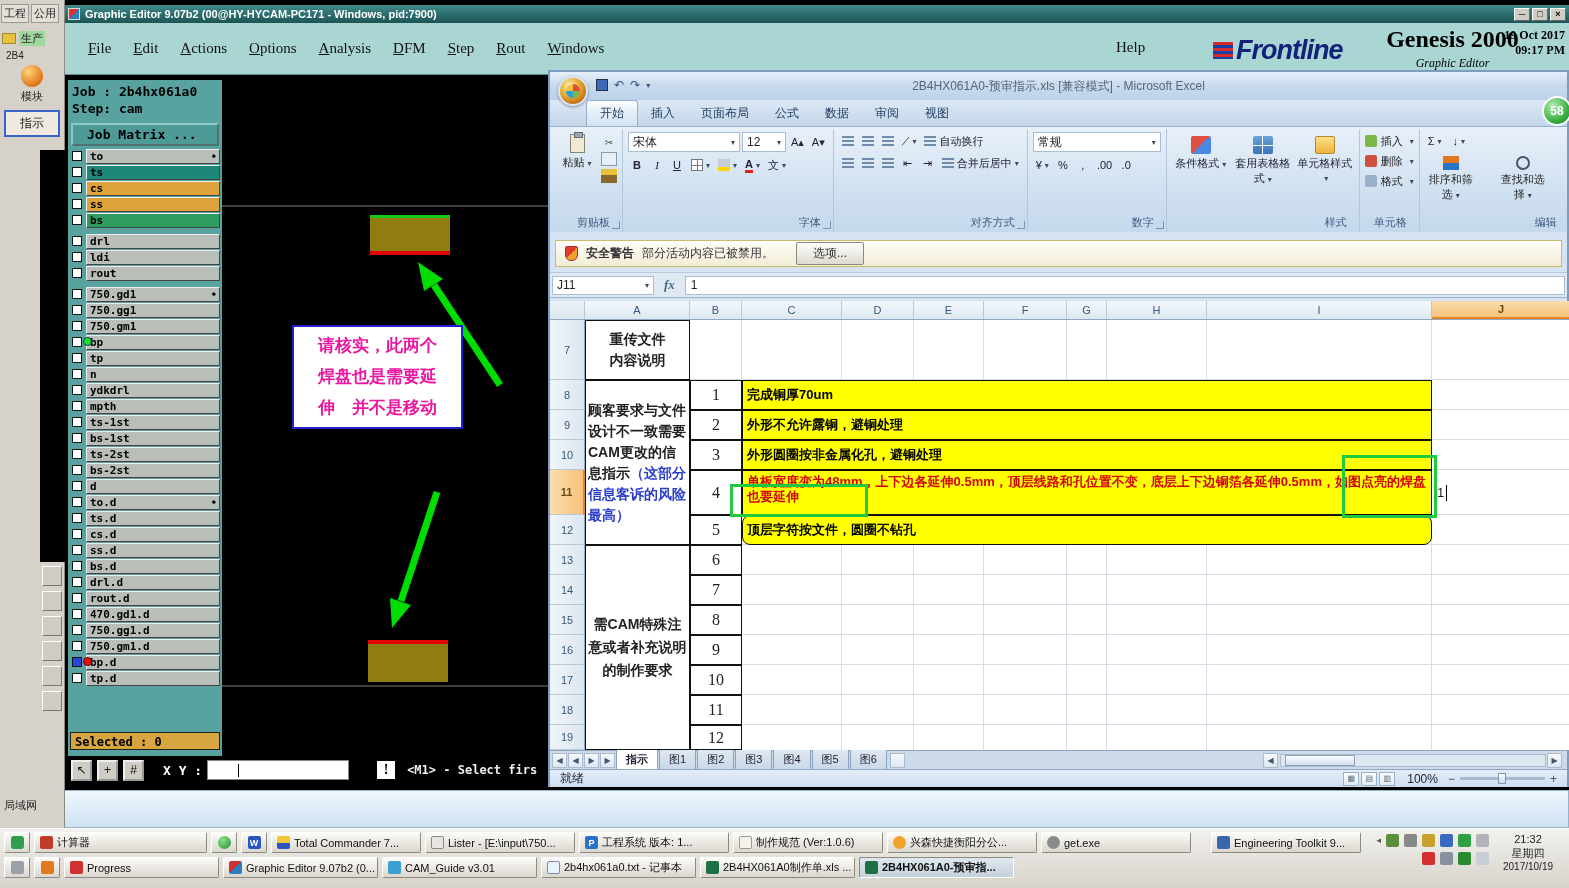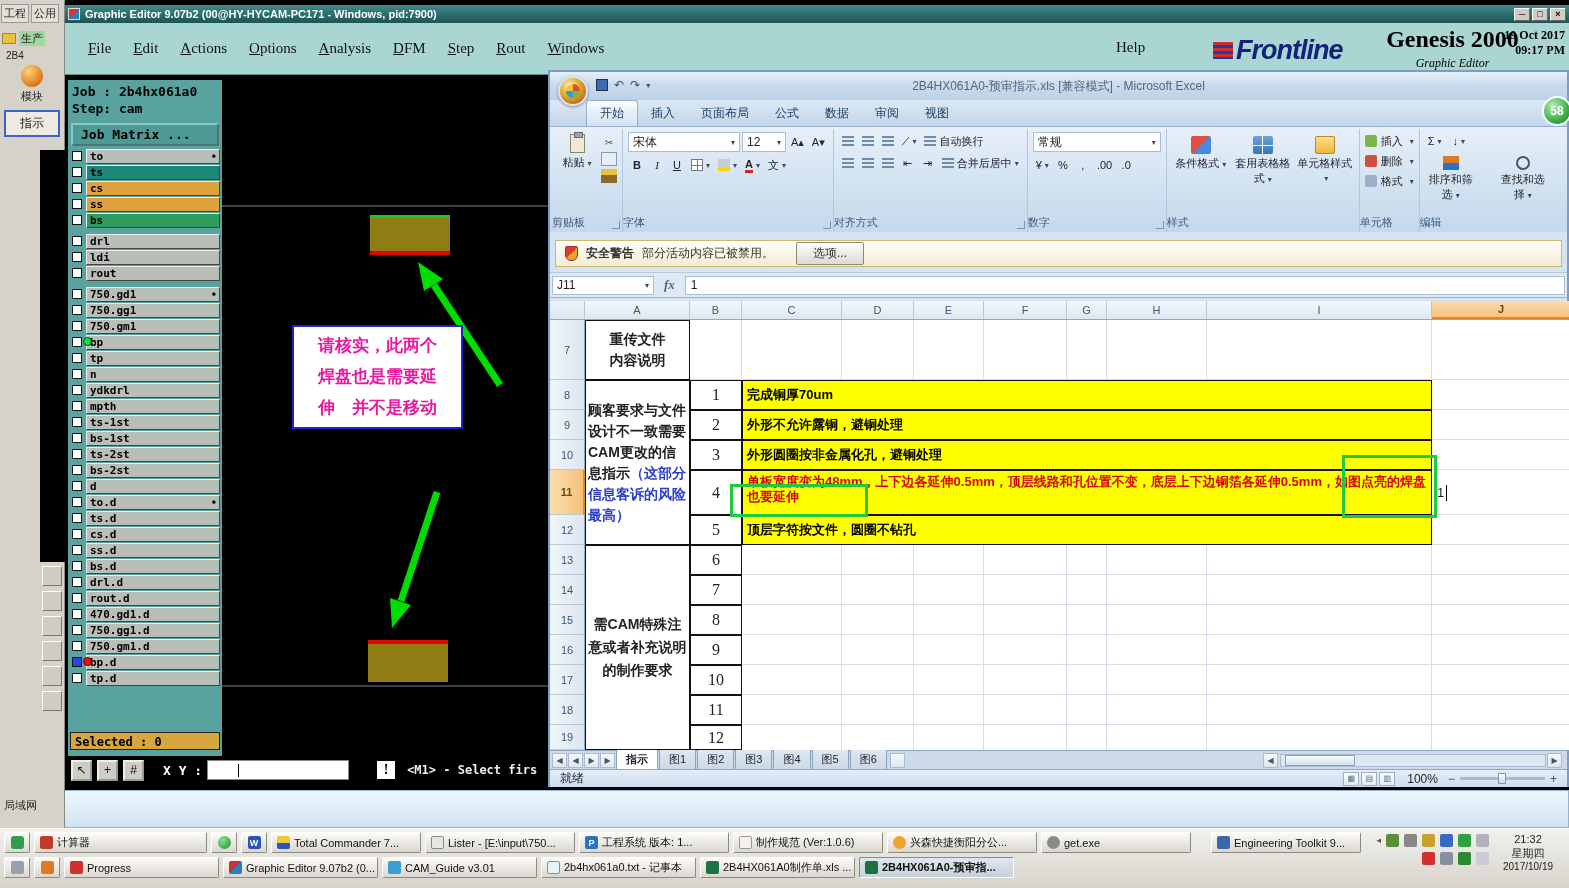--- a/index.html
+++ b/index.html
@@ -46,21 +46,21 @@
 .ge-canvas{position:absolute;left:157px;top:0;right:0;bottom:0;background:#000;overflow:hidden}
 .h-line{position:absolute;left:0;width:332px;height:2px;background:#3f3f3f}
 .pad{position:absolute;background:#8f7c12}
 .pad-top{left:148px;top:140px;width:80px;height:40px;border-top:3px solid #17c917;border-bottom:4px solid #e00404}
 .pad-bottom{left:146px;top:565px;width:80px;height:42px;border-top:4px solid #e00404}
 .ge-note{position:absolute;left:70px;top:250px;width:171px;height:104px;background:#fff;border:2px solid #2222cc;color:#ea18a0;font-weight:bold;font-size:17px;line-height:31px;text-align:center;padding-top:3px;z-index:2}
 .arrow-svg{position:absolute;left:0;top:0;pointer-events:none;z-index:1}
 
 .ge-side{position:absolute;left:3px;top:5px;width:154px;height:676px;background:#58a3a0;padding:3px 2px;font-family:"DejaVu Sans Mono",monospace;z-index:2}
 .ge-job,.ge-step{font-weight:bold;font-size:13px;color:#000;padding:1px 2px;white-space:nowrap}
-.ge-matrix{display:block;margin:6px 1px 2px;width:148px;text-align:left;background:#4e9a97;border:2px outset #8cc8c5;font:bold 13px "DejaVu Sans Mono",monospace;padding:2px 8px;color:#000}
+.ge-matrix{display:block;margin:6px 1px 2px;width:148px;text-align:left;background:#4e9a97;border:2px outset #8cc8c5;font:bold 13px "DejaVu Sans Mono",monospace;padding:2px 14px;color:#000}
 .layer-list{}
 .layer-row{display:flex;align-items:center;height:16px;padding-left:2px;position:relative}
 .layer-row.gap-after{margin-bottom:5px}
 .layer-cb{width:10px;height:10px;background:#fff;border:1px solid #111;flex:0 0 10px}
 .layer-cb.checked{background:#2546e0}
 .layer-dot{position:absolute;left:13px;top:3px;width:9px;height:9px;border-radius:50%;z-index:2;border:1px solid #044}
 .dot-green{background:#1ddd2a}
 .dot-red{background:#e81111;border-color:#600}
 .layer-btn{flex:1;margin-left:4px;height:15px;background:#b9beb9;border:1px solid;border-color:#eee #444 #444 #eee;font-size:11px;font-weight:bold;padding:0 3px;color:#000;display:flex;align-items:center;overflow:hidden;white-space:nowrap}
 .bg-teal{background:#1d8878}
@@ -84,21 +84,21 @@
 .orb-flower{width:14px;height:14px;border-radius:50%;background:conic-gradient(#e24b3a 0 25%,#7ab648 25% 50%,#2e9dd8 50% 75%,#f3c23a 75% 100%)}
 .xl-qat{position:absolute;left:46px;top:5px;display:flex;align-items:center;gap:6px}
 .disk-ic{width:12px;height:12px;background:#3a6ab8;border:1px solid #234}
 .qat-ic{font-size:12px;color:#33527a;line-height:16px}
 .qat-dd{font-size:8px;color:#33527a}
 .xl-tabrow{position:absolute;left:0;top:28px;right:0;height:27px;background:linear-gradient(#dce8f5,#c3d6ea);display:flex;align-items:flex-end;padding-left:36px;border-bottom:1px solid #96aecb}
 .xl-tab{padding:4px 13px;font-size:12px;color:#1d3a5f;cursor:default}
 .xl-tab.active{background:linear-gradient(#fdfeff,#e7f0f9 40%,#d4e3f2);border:1px solid #96aecb;border-bottom:none;border-radius:3px 3px 0 0}
 .xl-ribbon{position:absolute;left:0;top:55px;right:0;height:105px;background:linear-gradient(#e8f0f9,#d2e2f1 55%,#c5d8ec);display:flex;align-items:stretch;padding:2px 0 0 2px;overflow:hidden}
 .rgroup{position:relative;border-right:1px solid #b3c6db;padding:3px 5px 16px;flex:0 0 auto}
-.glabel{position:absolute;left:0;right:12px;bottom:2px;text-align:left;font-size:11px;color:#3e5a7e;white-space:nowrap}
+.glabel{position:absolute;left:0;right:12px;bottom:2px;text-align:right;font-size:11px;color:#3e5a7e;white-space:nowrap}
 .launcher{position:absolute;right:2px;bottom:3px;width:8px;height:8px;border:1px solid #7a96b4;border-top:none;border-left:none}
 .gbody{display:flex;gap:4px}
 .gbody.col{flex-direction:column;gap:4px}
 .rrow{display:flex;align-items:center;gap:2px}
 .combo{display:flex;align-items:center;background:#fff;border:1px solid #a9bed4;height:20px;padding:0 4px;font-size:12px;white-space:nowrap}
 .dd{font-size:8px;color:#446;margin-left:3px}
 .sbtn{min-width:18px;height:18px;display:flex;align-items:center;justify-content:center;font-size:11px;color:#223;padding:0 2px;border:1px solid transparent;border-radius:2px}
 .paste-btn{width:40px;display:flex;flex-direction:column;align-items:center;gap:2px;font-size:11px;padding-top:2px}
 .clip-ic{width:15px;height:19px;background:#efe9d8;border:1px solid #8a876f;position:relative}
 .clip-ic:before{content:"";position:absolute;left:3px;top:-3px;width:7px;height:4px;background:#9aa;border:1px solid #667}
@@ -796,21 +796,21 @@
         <div class="vline" style="left: 881px;"></div>
         <div class="xcell num-cell" style="left: 140px; top: 60px; width: 52px; height: 30px;">1</div>
         <div class="xcell strip-cell" style="left: 192px; top: 60px; width: 690px; height: 30px;">完成铜厚70um</div>
         <div class="xcell num-cell" style="left: 140px; top: 90px; width: 52px; height: 30px;">2</div>
         <div class="xcell strip-cell" style="left: 192px; top: 90px; width: 690px; height: 30px;">外形不允许露铜，避铜处理</div>
         <div class="xcell num-cell" style="left: 140px; top: 120px; width: 52px; height: 30px;">3</div>
         <div class="xcell strip-cell" style="left: 192px; top: 120px; width: 690px; height: 30px;">外形圆圈按非金属化孔，避铜处理</div>
         <div class="xcell num-cell" style="left: 140px; top: 150px; width: 52px; height: 45px;">4</div>
         <div class="xcell strip-cell red" style="left: 192px; top: 150px; width: 690px; height: 45px;">单板宽度变为48mm，上下边各延伸0.5mm，顶层线路和孔位置不变，底层上下边铜箔各延伸0.5mm，如图点亮的焊盘也要延伸</div>
         <div class="xcell num-cell" style="left: 140px; top: 195px; width: 52px; height: 30px;">5</div>
-        <div class="xcell strip-cell" style="left: 192px; top: 195px; width: 690px; height: 30px;">顶层字符按文件，圆圈不钻孔</div>
+        <div class="xcell strip-cell" style="left: 192px; top: 195px; width: 690px; height: 30px; border-radius: 8px;">顶层字符按文件，圆圈不钻孔</div>
         <div class="xcell num-cell" style="left: 140px; top: 225px; width: 52px; height: 30px;">6</div>
         <div class="xcell num-cell" style="left: 140px; top: 255px; width: 52px; height: 30px;">7</div>
         <div class="xcell num-cell" style="left: 140px; top: 285px; width: 52px; height: 30px;">8</div>
         <div class="xcell num-cell" style="left: 140px; top: 315px; width: 52px; height: 30px;">9</div>
         <div class="xcell num-cell" style="left: 140px; top: 345px; width: 52px; height: 30px;">10</div>
         <div class="xcell num-cell" style="left: 140px; top: 375px; width: 52px; height: 30px;">11</div>
         <div class="xcell num-cell" style="left: 140px; top: 405px; width: 52px; height: 25px;">12</div>
       </div>
     <div class="xl-sheetbar">
       <span class="nav-btn">◀</span>

